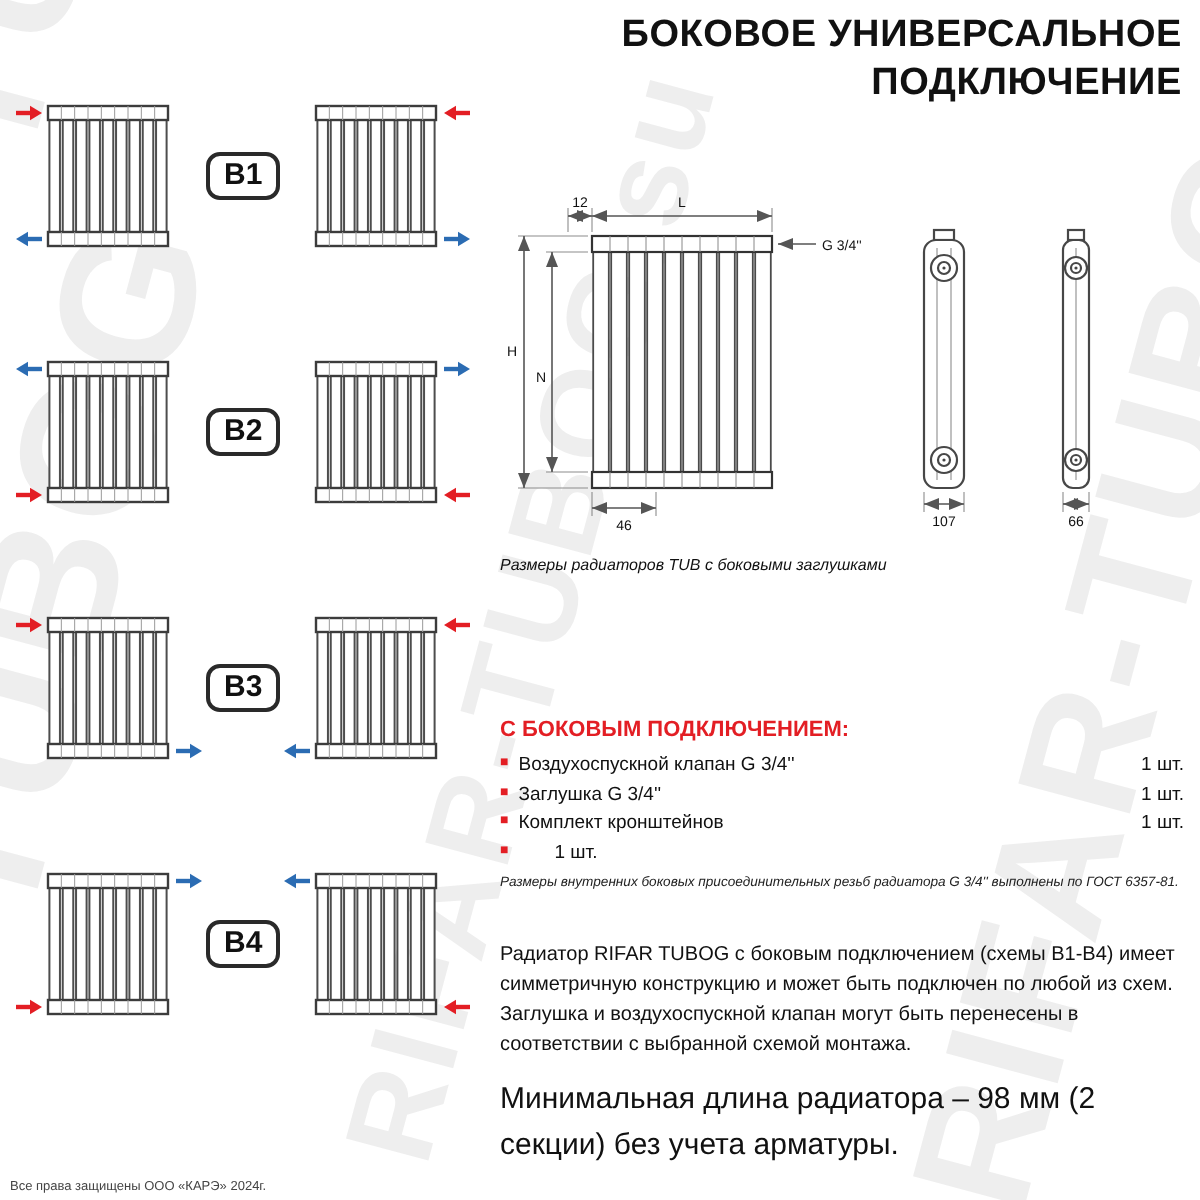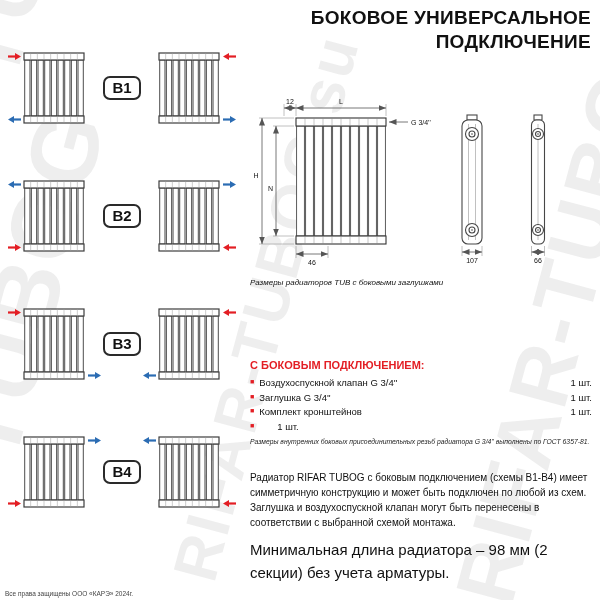--- a/index.html
+++ b/index.html
@@ -7,21 +7,21 @@
   .page{position:absolute;inset:0;overflow:hidden;background:#fff}
   .wm-layer{position:absolute;inset:0;z-index:0;pointer-events:none}
   .wm{position:absolute;font-weight:900;color:rgba(40,40,40,0.08);white-space:nowrap;letter-spacing:3px;transform:rotate(-75deg)}
   .wm-a{font-size:95px;left:-150px;top:230px}
   .wm-d{font-size:95px;left:-150px;top:-150px}
   .wm-b{font-size:62px;left:-15px;top:272px}
   .wm-c{font-size:84px;left:255px;top:255px}
   .content{position:absolute;inset:0;z-index:1}
   .title{position:absolute;top:6px;right:9px;text-align:right;font-weight:800;font-size:19px;line-height:1.28;letter-spacing:0.3px}
   .schemes{position:absolute;left:6px;top:44px;width:232px}
-  .scheme-row{display:flex;align-items:center;justify-content:center;margin-bottom:40px;height:88px}
+  .scheme-row{display:flex;align-items:center;justify-content:flex-start;margin-bottom:40px;height:88px}
   .scheme-label{border:2px solid #2a2a2a;border-radius:7px;font-weight:700;font-size:15px;padding:1px 7px 2px;background:rgba(255,255,255,0.85)}
   .rad{flex:0 0 auto}
   .drawing{position:absolute;left:250px;top:96px;width:344px}
   .tech{width:344px;height:180px;display:block}
   .dim{stroke:#555;stroke-width:0.8;fill:none}
   .ext{stroke:#8c8c8c;stroke-width:0.55;fill:none}
   .sv{fill:#fff;stroke:#474747;stroke-width:1.1}
   .dtext{font-size:7px;fill:#111}
   .caption{font-style:italic;font-size:8px;margin-top:2px}
   .kit{position:absolute;left:250px;top:356px;width:342px}

